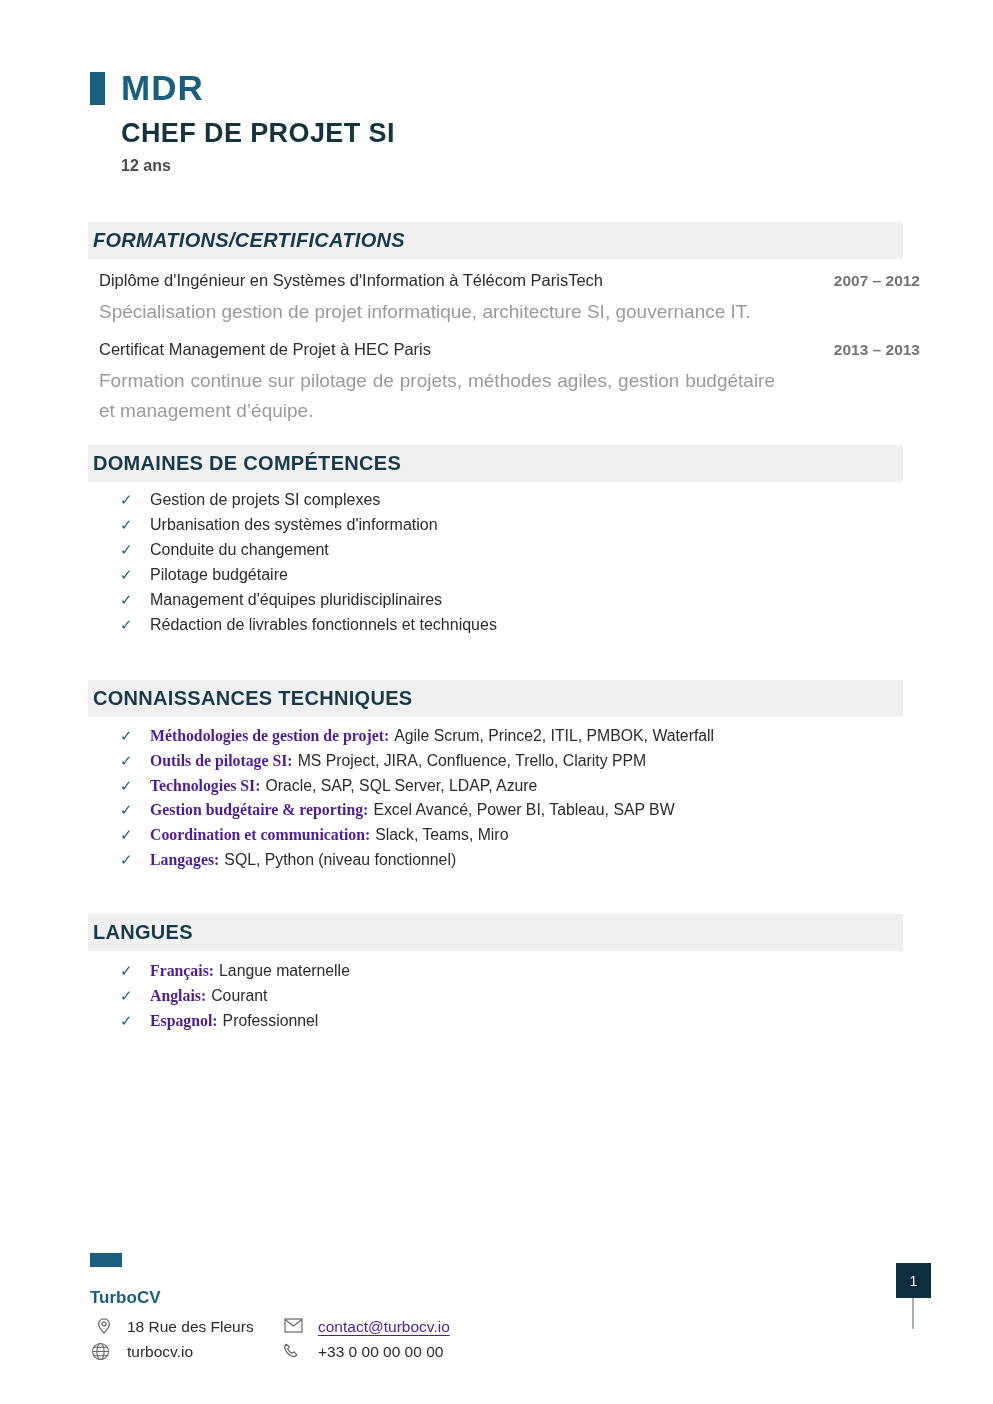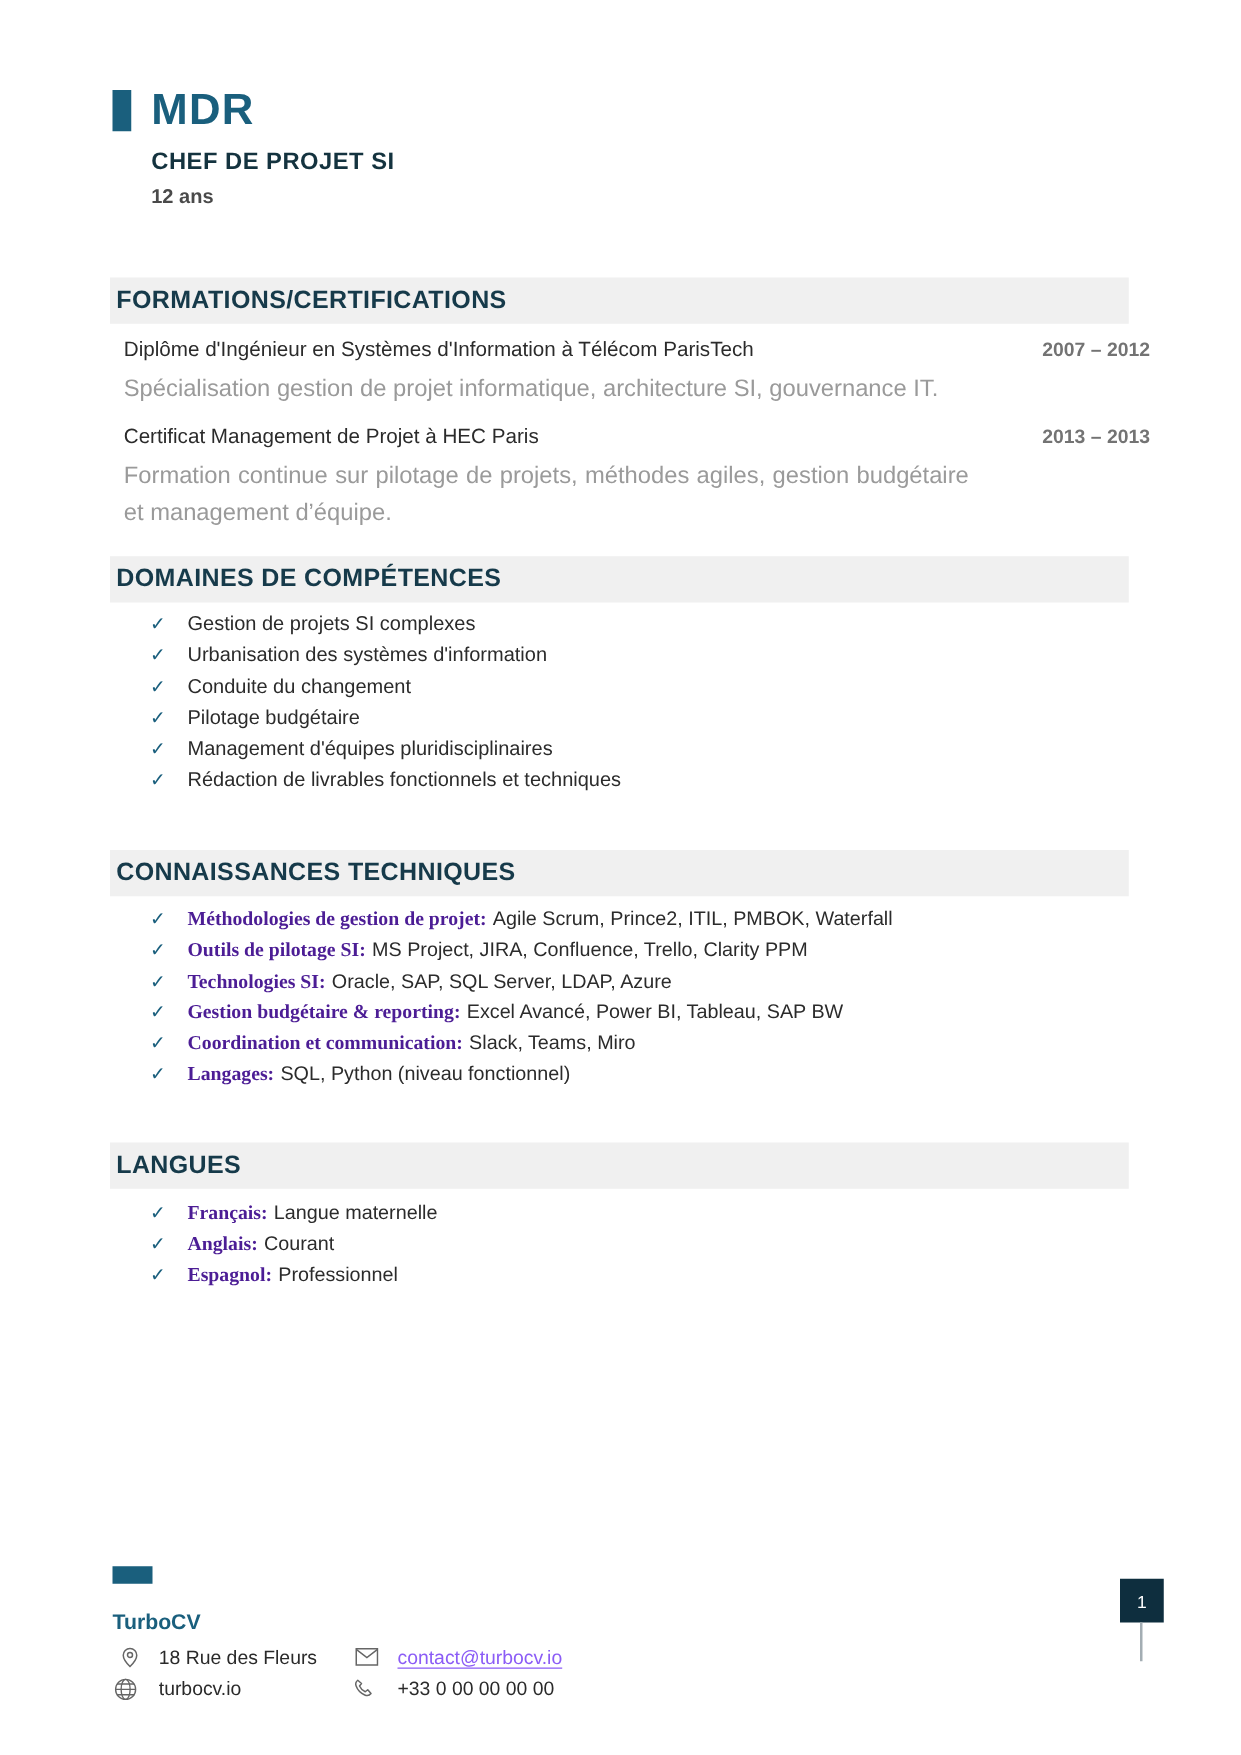--- a/index.html
+++ b/index.html
@@ -8,21 +8,21 @@
     font-family:"Liberation Sans", sans-serif; color:#2d2d2d;
     -webkit-font-smoothing:antialiased;
   }
   .abs { position:absolute; }
 
   
   .header { position:absolute; left:90px; top:70px; }
   .brand-row { display:flex; align-items:flex-end; }
   .accent-bar { width:15px; height:33px; background:#1a5f7d; margin-right:16px; }
   .initials { font-size:35px; font-weight:700; color:#1a5f7d; letter-spacing:1px; line-height:1; }
-  .cv-title { margin:15px 0 0 31px; font-size:19px; font-weight:700; color:#14333f; letter-spacing:0.4px; line-height:1; }
+  .cv-title { margin:15px 0 0 31px; font-size:27px; font-weight:700; color:#14333f; letter-spacing:0.4px; line-height:1; }
   .cv-exp { margin:11px 0 0 31px; font-size:16px; font-weight:600; color:#4a4a4a; line-height:1; }
 
   
   .section-bar {
     position:absolute; left:88px; width:815px; height:37px;
     background:#f0f0f0; display:flex; align-items:center; box-sizing:border-box; padding-left:5px;
   }
   .section-bar h2 { margin:0; font-size:20px; font-weight:700; color:#163a4a; letter-spacing:0.3px; }
 
   
@@ -43,21 +43,21 @@
   .list-competences { top:492px; }
   .list-techniques  { top:728px; }
   .list-langues     { top:963px; }
   .list-techniques .check-item, .list-langues .check-item { font-size:15.8px; }
 
   
   .footer-accent { left:90px; top:1253px; width:32px; height:14px; background:#1a5f7d; }
   .footer-brand { left:90px; top:1288px; font-size:17px; font-weight:700; color:#1a5f7d; }
   .contact-cell { font-size:15.5px; color:#2a2a2a; }
   .contact-icon svg { display:block; }
-  .email-link { color:#8b5cf6; text-decoration:underline; text-underline-offset:3px; }
+  .email-link { color:#4c1d95; text-decoration:underline; text-underline-offset:3px; }
 
   
   .page-square {
     left:896px; top:1263px; width:35px; height:35px; background:#0e2e3e;
     display:flex; align-items:center; justify-content:center;
     color:#ffffff; font-size:14px;
   }
   .page-line { left:912px; top:1298px; width:2px; height:31px; background:#a3adb3; }
 </style>
 </head>
@@ -65,21 +65,21 @@
 
 <div class="header">
   <div class="brand-row">
     <div class="accent-bar"></div>
     <div class="initials">MDR</div>
   </div>
   <div class="cv-title">CHEF DE PROJET SI</div>
   <div class="cv-exp">12 ans</div>
 </div>
 
-<div class="section-bar" style="top:222px;">
+<div class="section-bar" style="top:222px;font-style:italic;">
   <h2>FORMATIONS/CERTIFICATIONS</h2>
 </div>
 
 <div class="formations-content">
   <div class="f-entry">
     <div class="f-title-row">
       <span class="f-title">Diplôme d'Ingénieur en Systèmes d'Information à Télécom ParisTech</span>
       <span class="f-dates">2007 – 2012</span>
     </div>
     <div class="f-desc">Spécialisation gestion de projet informatique, architecture SI, gouvernance IT.</div>

